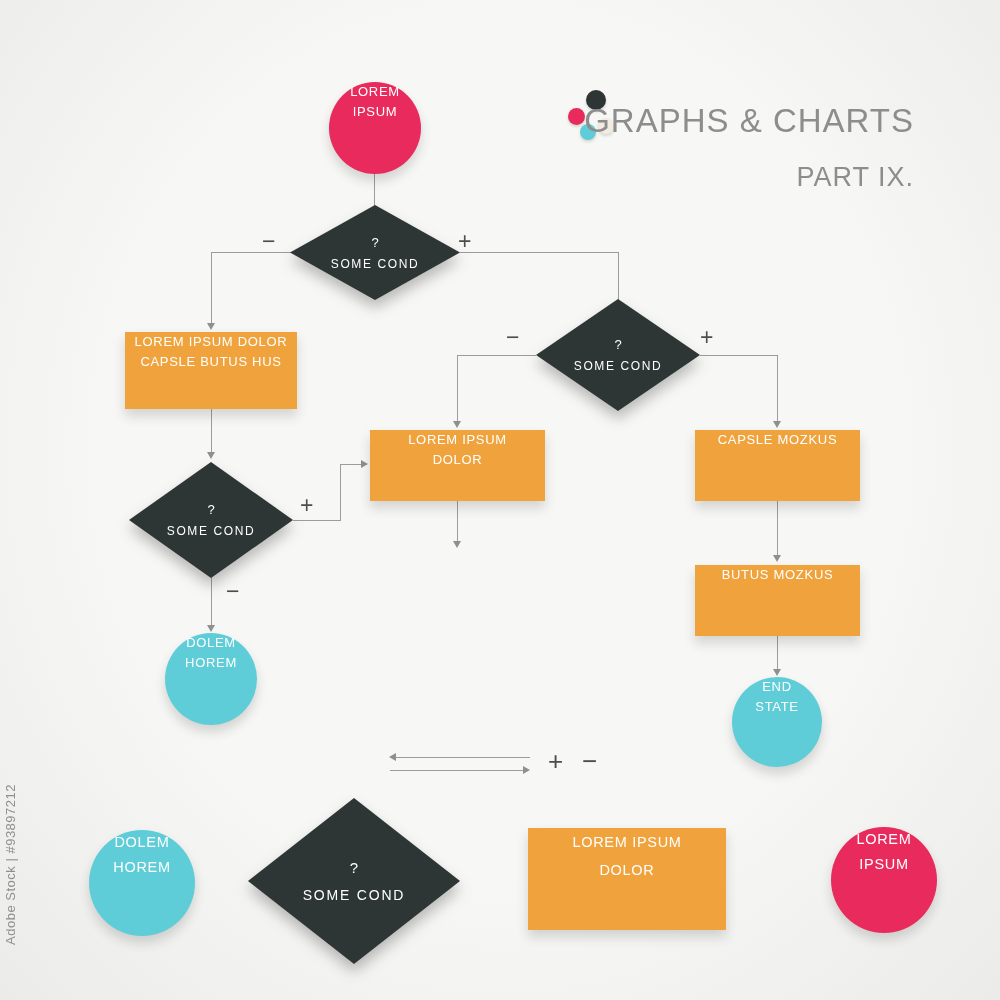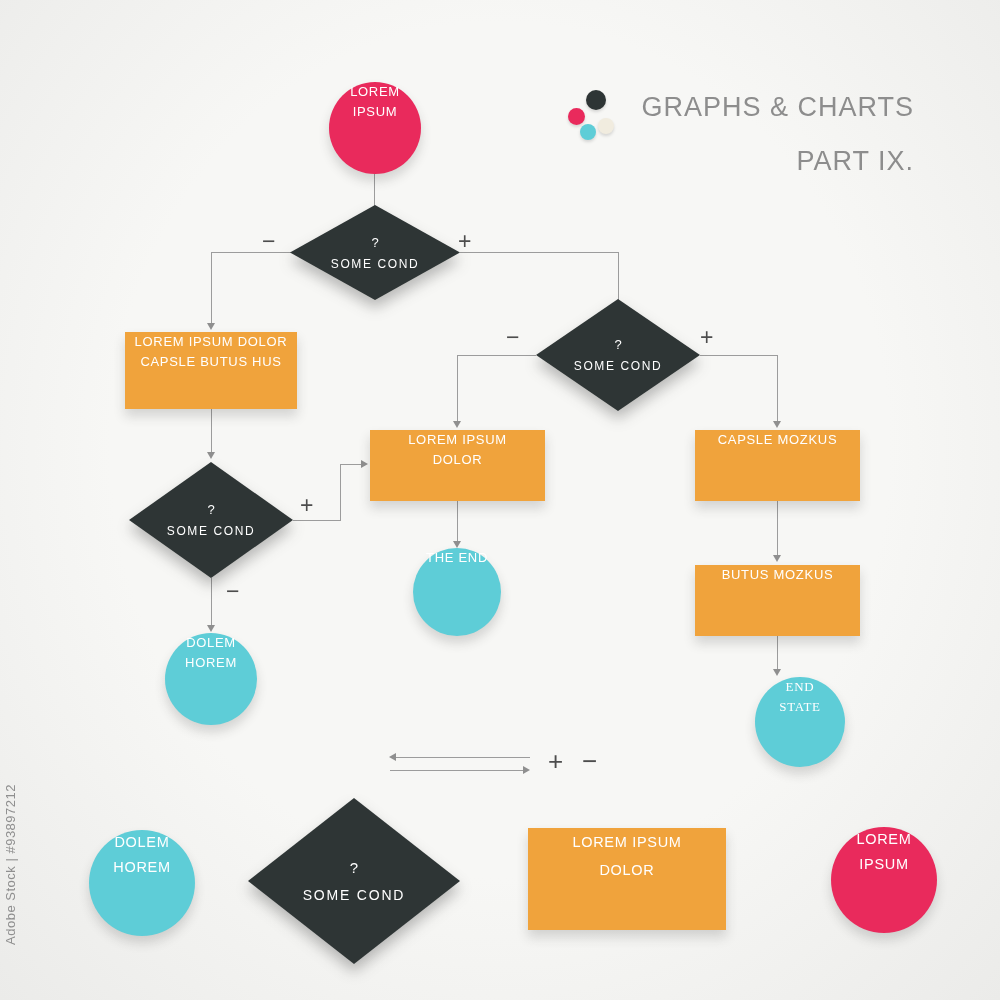--- a/index.html
+++ b/index.html
@@ -7,21 +7,21 @@
   .canvas{position:relative;width:1000px;height:1000px;overflow:hidden;
           background:radial-gradient(ellipse at 50% 45%, #f7f7f5 55%, #ebebe9 100%);}
 
   
   .watermark{position:absolute;left:3px;top:784px;writing-mode:vertical-rl;
              transform:rotate(180deg);font-size:13px;color:#8f8f8f;letter-spacing:.5px;}
 
   
   .header{position:absolute;top:84px;right:86px;text-align:right;}
   .title{font-size:35px;font-weight:bold;color:#3d3d3d;letter-spacing:1px;line-height:1;}
-  .subtitle{font-size:27px;color:#8d8d8d;letter-spacing:1px;margin-top:10px;line-height:1;}
+  .subtitle{font-size:33px;color:#8d8d8d;letter-spacing:1px;margin-top:20px;line-height:1;}
   .part{font-size:27px;color:#8d8d8d;letter-spacing:1px;margin-top:27px;line-height:1;}
   .dot{position:absolute;border-radius:50%;box-shadow:0 2px 3px rgba(60,60,60,.18);}
 
   
   .node{position:absolute;display:flex;flex-direction:column;align-items:center;
         justify-content:flex-start;text-align:center;color:#fff;}
   .circle{border-radius:50%;box-shadow:0 7px 11px rgba(50,50,50,.18);}
   .pink{background:#e92a5c;}
   .teal{background:#5ecdd7;}
   .rect{background:#f0a33c;box-shadow:0 7px 11px rgba(50,50,50,.18);}
@@ -137,40 +137,37 @@
   <div class="node circle teal" style="left:165px;top:633px;width:92px;height:92px;">
     <span class="label">DOLEM
 HOREM</span>
   </div>
 
   <div class="node rect" style="left:370px;top:430px;width:175px;height:71px;">
     <span class="label">LOREM IPSUM
 DOLOR</span>
   </div>
 
-  <div class="node circle teal" style="left:413px;top:548px;width:88px;height:88px;">
-    <span class="label">THE END</span>
-  </div>
 
   <div class="dwrap" style="left:536px;top:299px;width:164px;height:112px;">
     <div class="diamond">
       <span class="q">?</span>
       <span class="dlabel">SOME COND</span>
     </div>
   </div>
 
   <div class="node rect" style="left:695px;top:430px;width:165px;height:71px;">
     <span class="label">CAPSLE MOZKUS</span>
   </div>
 
   <div class="node rect" style="left:695px;top:565px;width:165px;height:71px;">
     <span class="label">BUTUS MOZKUS</span>
   </div>
 
-  <div class="node circle teal" style="left:755px;top:677px;width:90px;height:90px;font-family:Liberation Serif, serif;">
+  <div class="node circle teal" style="left:732px;top:677px;width:90px;height:90px;">
     <span class="label">END
 STATE</span>
   </div>
 
   <div class="line" style="left:396px;top:757px;width:134px;height:1px;"></div>
   <div class="arr-left" style="left:389px;top:753px;"></div>
   <div class="line" style="left:390px;top:770px;width:134px;height:1px;"></div>
   <div class="arr-right" style="left:523px;top:766px;"></div>
   <span class="sign lg" style="left:548px;top:746px;">+</span>
   <span class="sign lg" style="left:582px;top:746px;">−</span>

